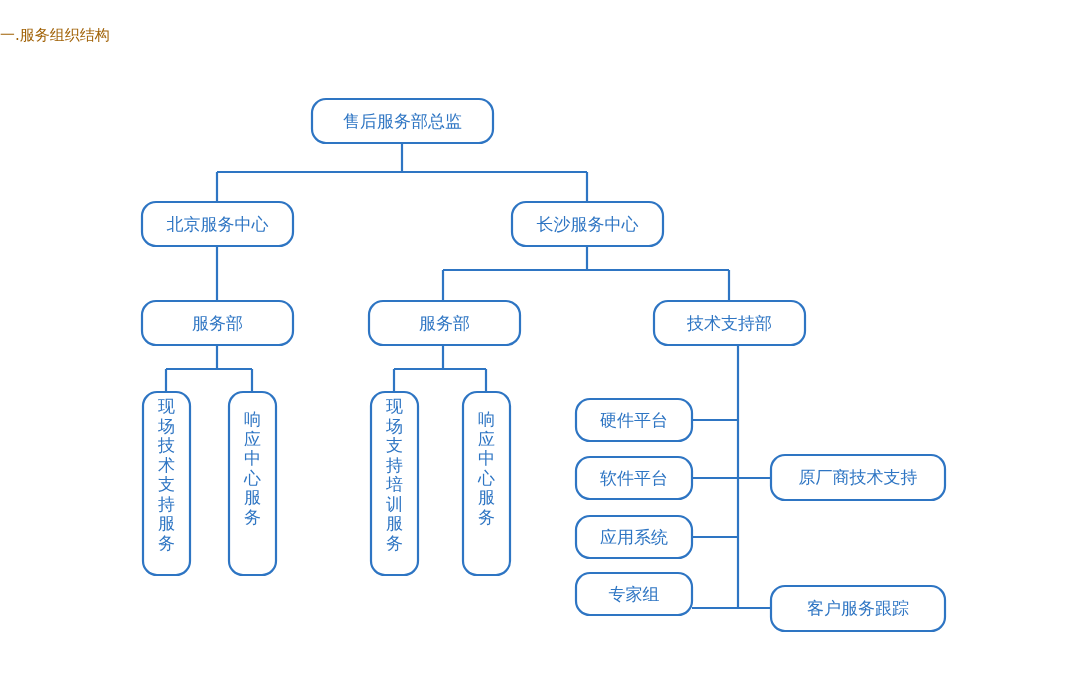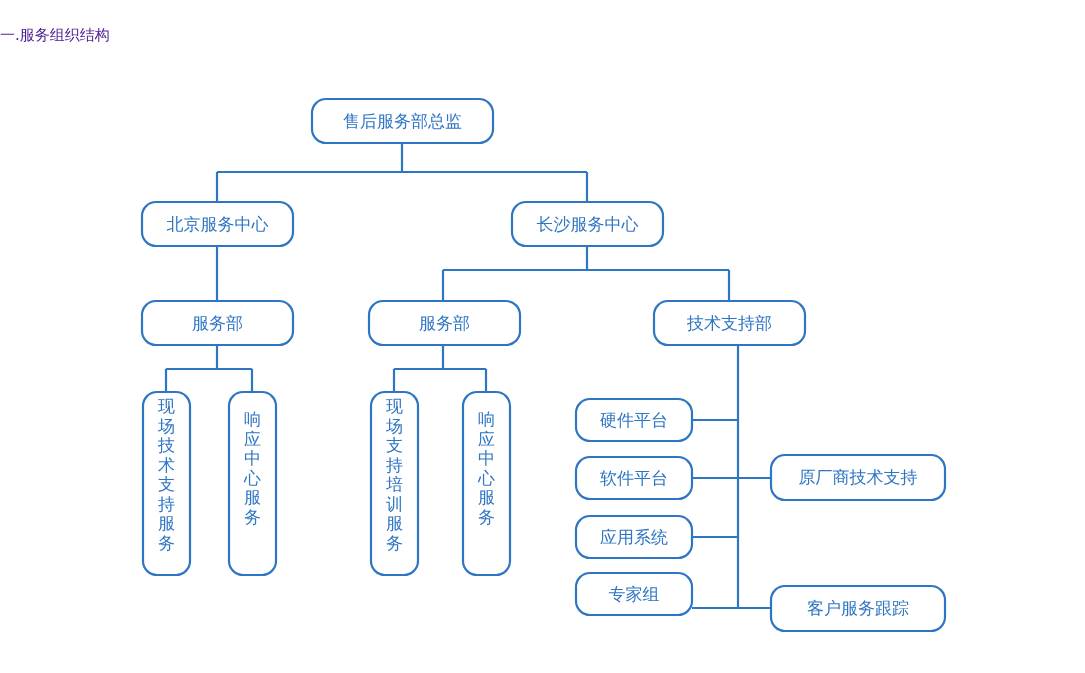--- a/index.html
+++ b/index.html
@@ -14,21 +14,21 @@
     position: relative;
     overflow: hidden;
     font-family: "DejaVu Sans", "Liberation Sans", sans-serif;
   }
   #page-title {
     position: absolute;
     left: 0px;
     top: 25px;
     font-size: 15px;
     line-height: 20px;
-    color: #4c1d95;
+    color: #a16207;
     white-space: nowrap;
     letter-spacing: 0px;
   }
   #chart-area {
     position: absolute;
     left: 0;
     top: 0;
     width: 1085px;
     height: 647px;
   }

